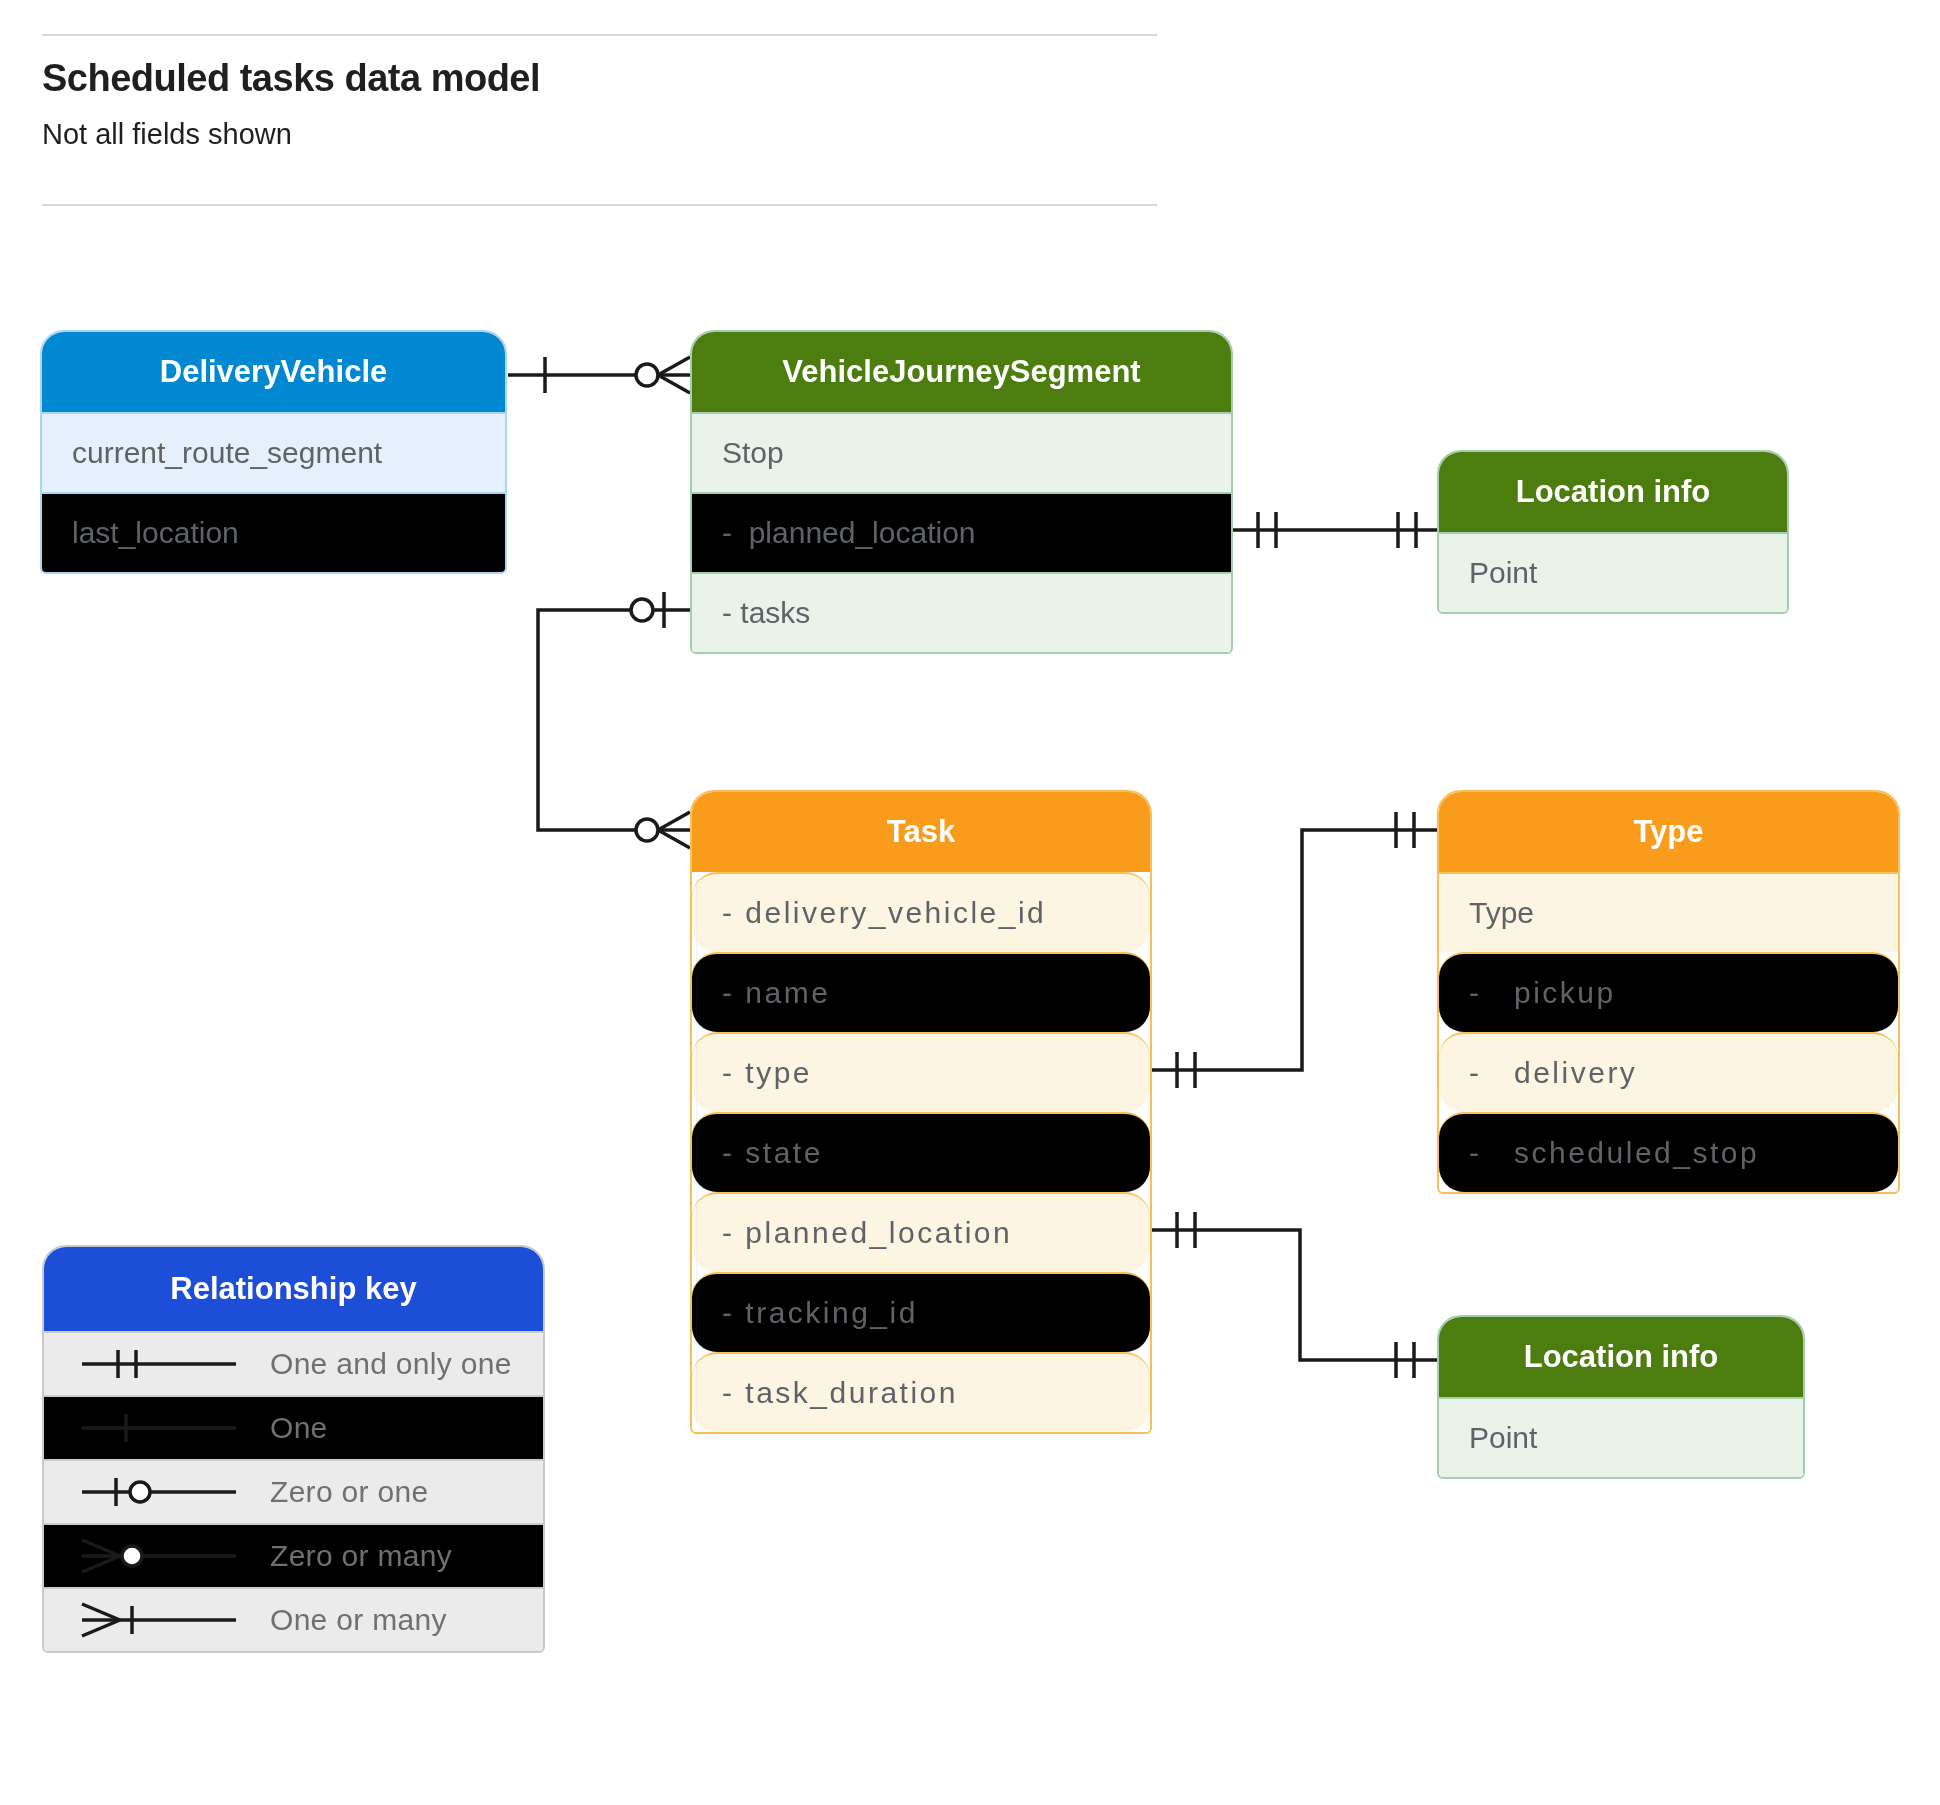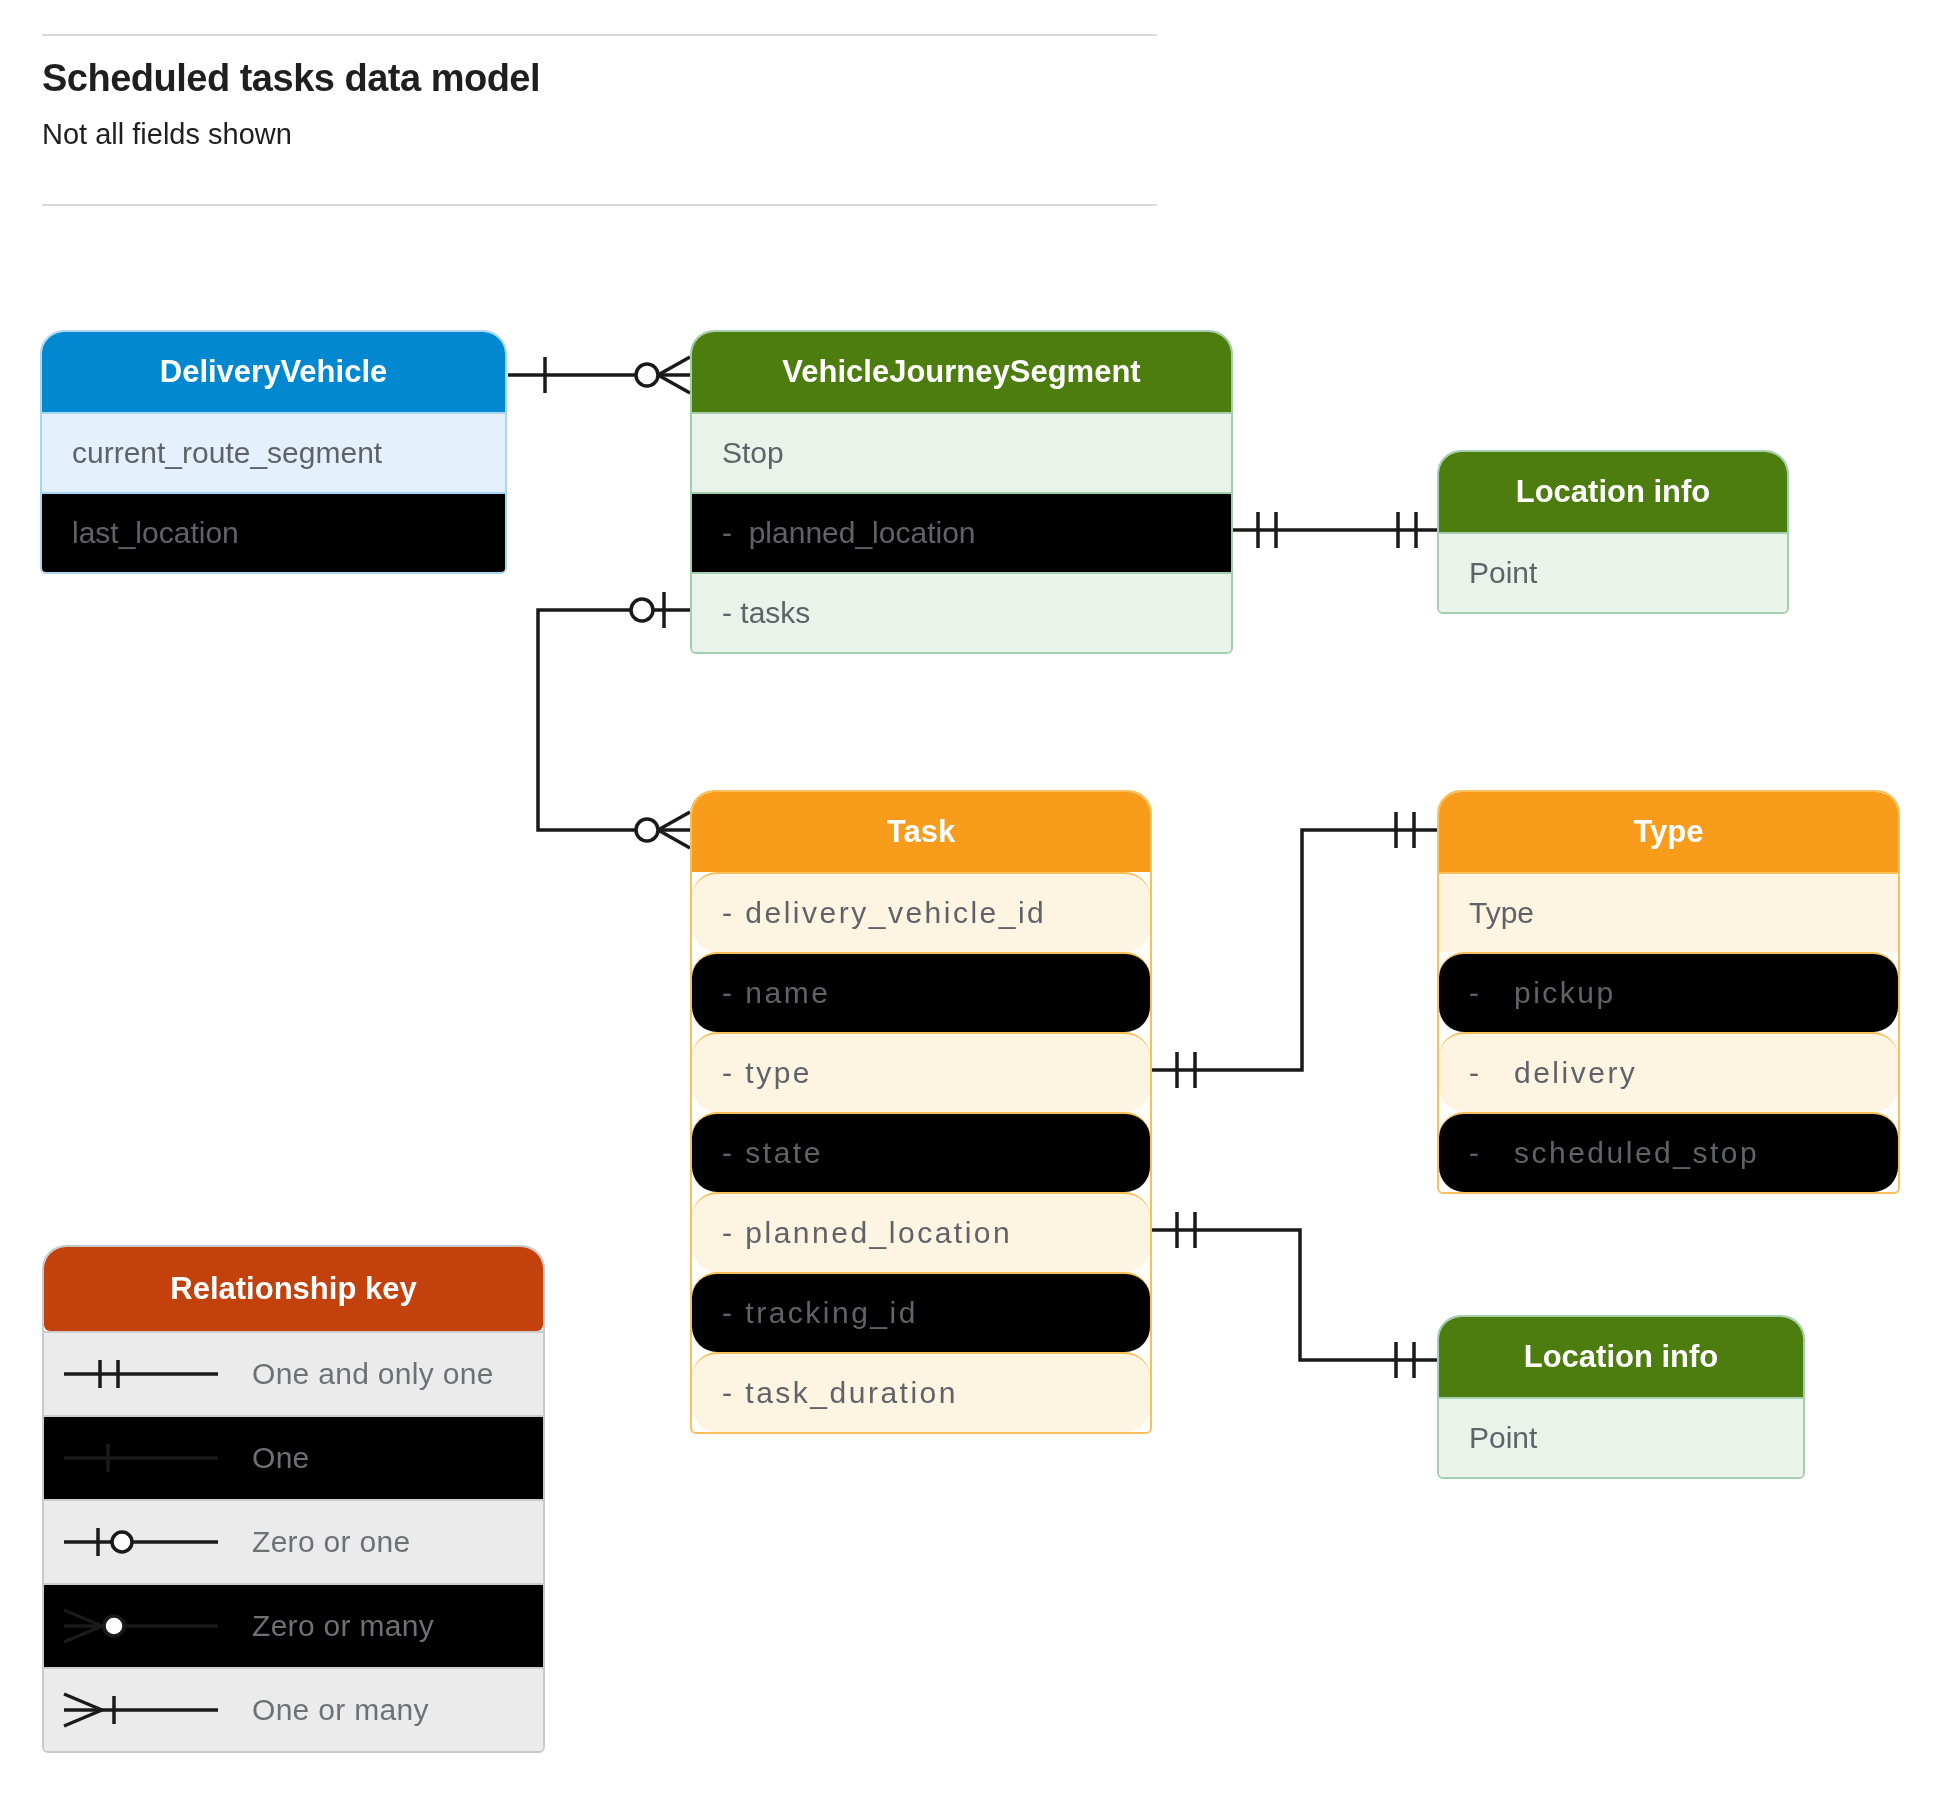--- a/index.html
+++ b/index.html
@@ -29,34 +29,34 @@
   .c-green .entity-header { background:#4d7c0f; }
   .c-green .entity-row { border-color:#a3cfae; }
   .c-green .entity-row:nth-child(even) { background:#e9f3ea; }
 
   .c-orange { border-color:#f9c05a; }
   .c-orange .entity-header { background:#f99c1b; }
   .c-orange .entity-row { border-color:#f9c05a; }
   .c-orange .entity-row:nth-child(even) { background:#fef4e2; }
 
   .c-gray { border-color:#c9c9c9; }
-  .c-gray .entity-header { background:#c2410c;border-radius:6px; }
+  .c-gray .entity-header { background:#1d4ed8; }
   .c-gray .entity-row { border-color:#cccccc; }
   .c-gray .entity-row:nth-child(even) { background:#ebebeb; }
 
   #entity-delivery-vehicle { left:40px;  top:330px;  width:467px; }
   #entity-vehicle-journey-segment { left:690px; top:330px; width:543px; }
   #entity-location-info-top { left:1437px; top:450px; width:352px; }
   #entity-task { left:690px; top:790px; width:462px; }
   #entity-type { left:1437px; top:790px; width:463px; }
   #entity-location-info-bottom { left:1437px; top:1315px; width:368px; }
 
   #legend { left:42px; top:1245px; width:503px; }
   #legend .entity-header { height:84px; }
-  #legend .entity-row { height:84px; padding-left:12px;text-align:center; }
+  #legend .entity-row { height:64px; padding-left:30px;text-align:center; }
   .legend-symbol { flex:0 0 auto; margin-right:26px; }
   .legend-label { font-size:30px; color:#6e7073; letter-spacing:0.3px; white-space:nowrap; }
 
   #connectors { position:absolute; left:0; top:0; pointer-events:none; }
 </style>
 </head>
 <body>
 
 <div id="stage">
 

